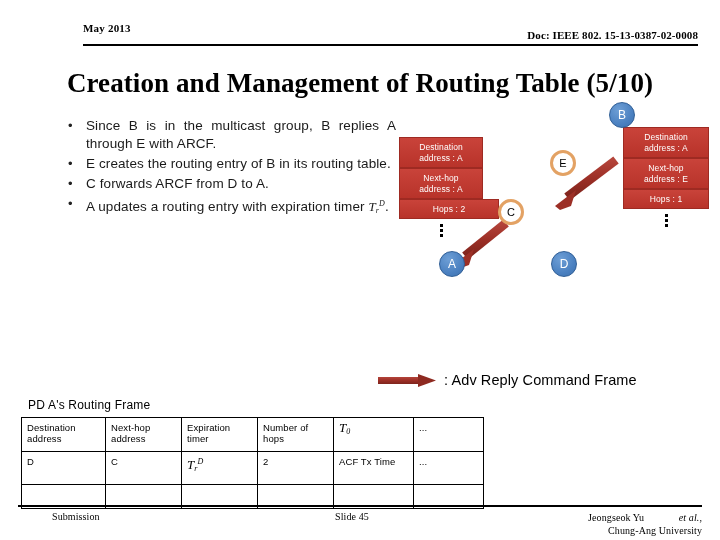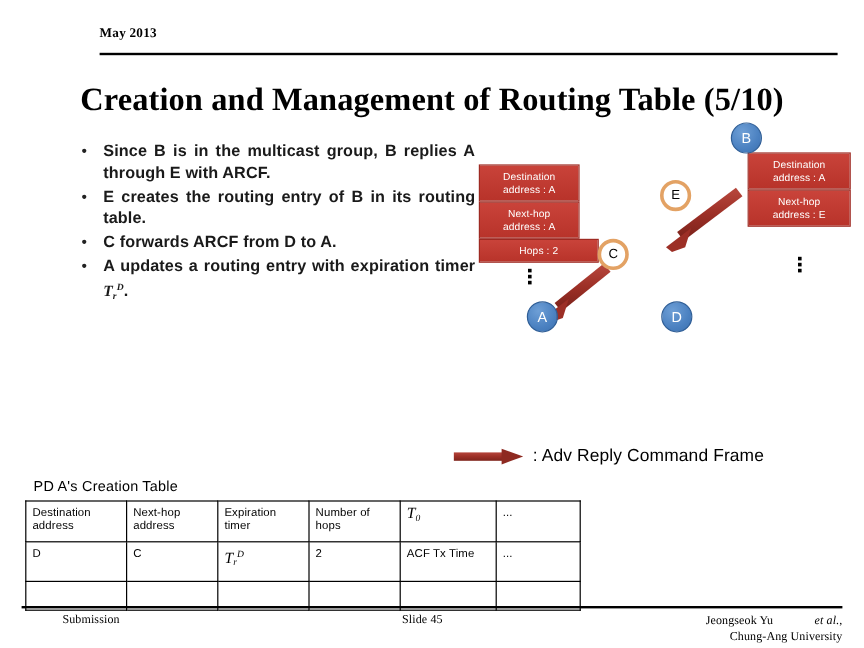--- a/index.html
+++ b/index.html
@@ -89,21 +89,20 @@
     padding-left: 2px;
     box-sizing: border-box;
   }
   .bullet-text {
     flex: 1;
     font-size: 13.5px;
     line-height: 18px;
     text-align: justify;
     color: #1a1a1a;
     letter-spacing: .1px;
-    font-weight: bold;
   }
   .bullet-text.nojust { text-align: left; }
   .mathvar {
     font-family: "Liberation Serif", serif;
     font-style: italic;
     font-size: 13px;
   }
   .mathvar sub {
     font-size: 8px;
     font-style: italic;
@@ -253,20 +252,21 @@
     text-align: right;
     line-height: 13px;
   }
   #footer-author i { font-style: italic; margin-left: 32px; }
 </style>
 </head>
 <body>
 
 <div id="slide-header">
   <div id="header-date">May 2013</div>
+  <div id="header-doc">Doc: IEEE 802. 15-13-0387-02-0008</div>
   <div id="header-rule"></div>
 </div>
 
 <div id="slide-title">Creation and Management of Routing Table (5/10)</div>
 
 <div id="bullet-list">
 
   <div class="bullet-row">
     <div class="bullet-dot">•</div>
     <div class="bullet-text">Since B is in the multicast group, B replies A through E with ARCF.</div>
@@ -330,20 +330,23 @@
       <i></i>
   </div>
 
   <div class="info-box" style="left:228px; top:29px; width:86px; height:31px;">
     <span>Destination</span><br>
     <span>address : A</span>
   </div>
   <div class="info-box" style="left:228px; top:60px; width:86px; height:31px;">
     <span>Next-hop</span><br>
     <span>address : E</span>
+  </div>
+  <div class="info-box" style="left:228px; top:91px; width:86px; height:20px; padding-top:4px;">
+    <span>Hops : 1</span>
   </div>
   <div class="vdots" style="left:266px; top:114px;">
     <i></i>
       <i></i>
       <i></i>
   </div>
 
   <div class="node filled" style="left:214px; top:4px;">B</div>
   <div class="node ring" style="left:155px; top:52px;">E</div>
   <div class="node ring" style="left:103px; top:101px;">C</div>
@@ -360,21 +363,21 @@
         <stop offset="50%" stop-color="#9c2f26"></stop>
         <stop offset="100%" stop-color="#7e241c"></stop>
       </linearGradient>
     </defs>
     <rect x="0" y="5" width="42" height="7" fill="url(#lgrad)"></rect>
     <polygon points="40,2 58,8.5 40,15" fill="#8e2a21"></polygon>
   </svg>
   <div id="legend-label">: Adv Reply Command Frame</div>
 </div>
 
-<div id="table-caption">PD A's Creation Table</div>
+<div id="table-caption">PD A's Routing Frame</div>
 
 <table id="routing-table">
   <colgroup>
     <col style="width:84px">
     <col style="width:76px">
     <col style="width:76px">
     <col style="width:76px">
     <col style="width:80px">
     <col style="width:70px">
   </colgroup>

